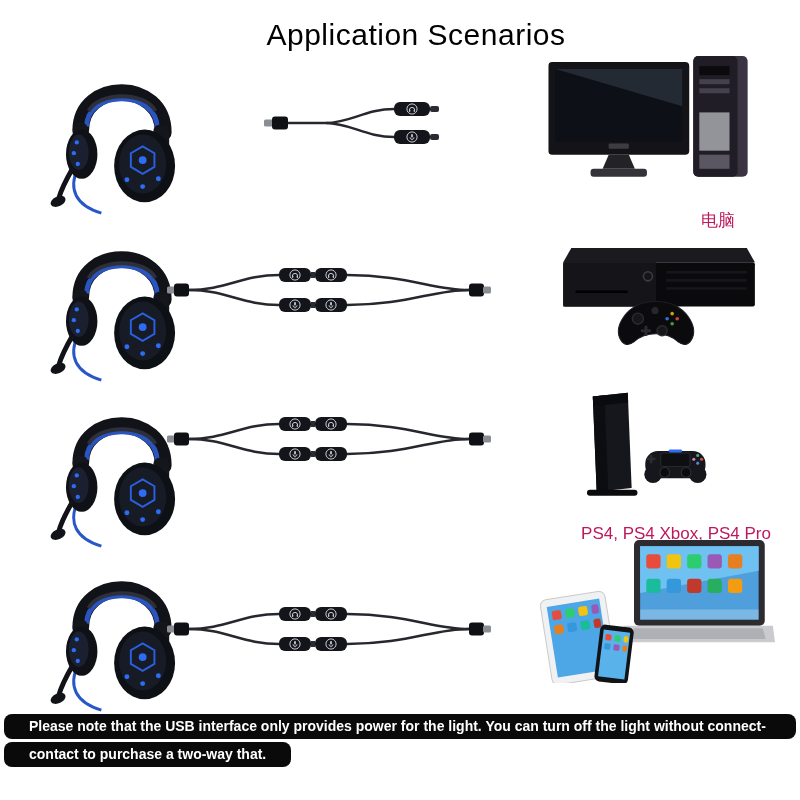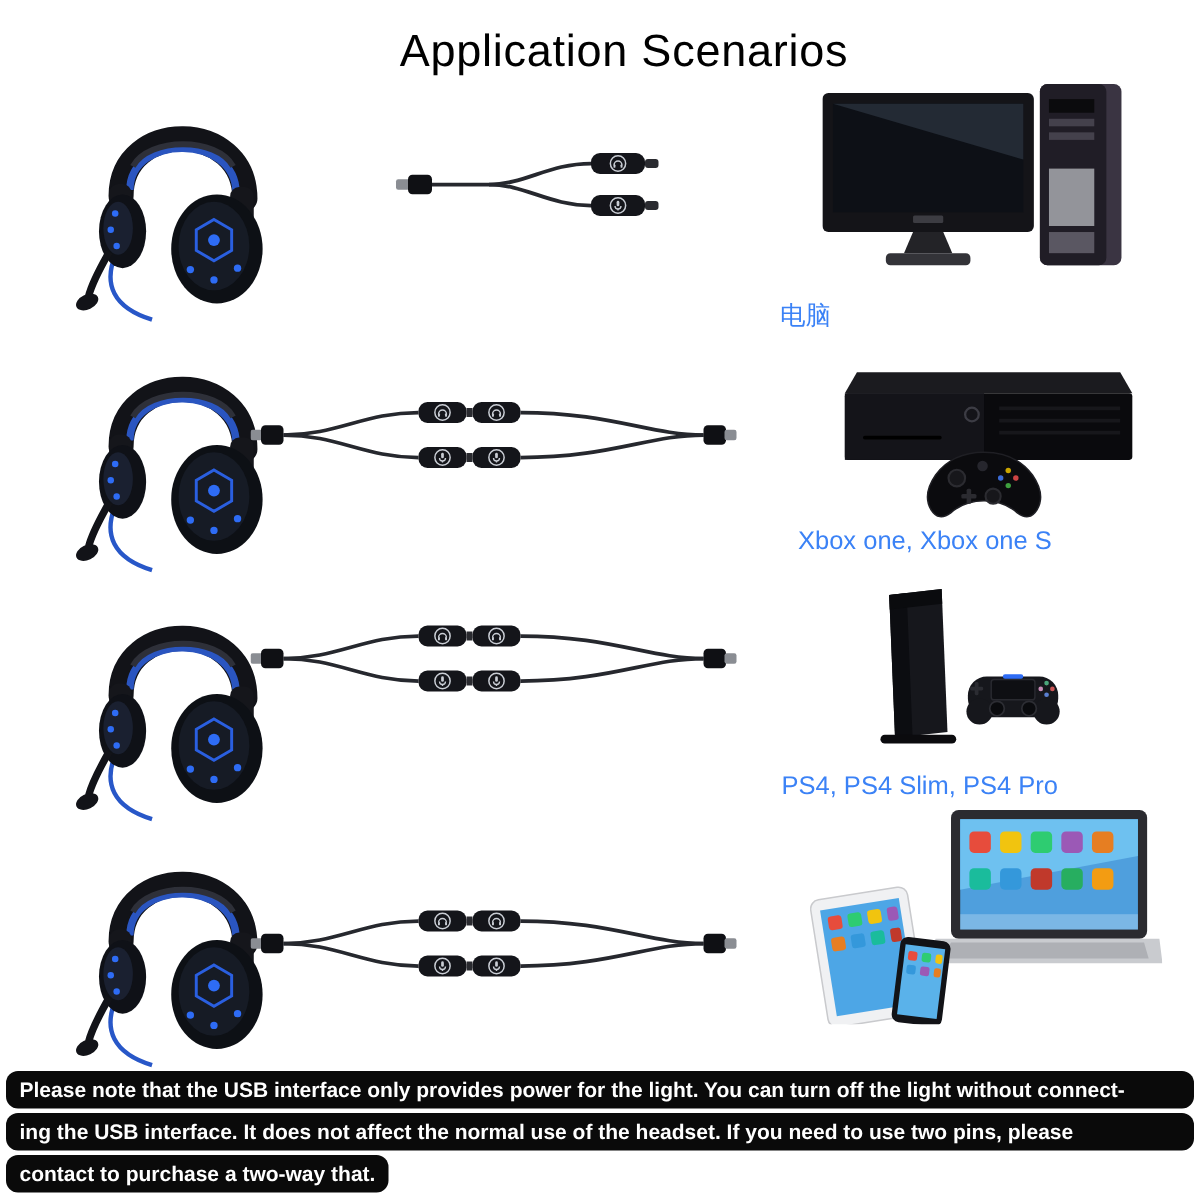--- a/index.html
+++ b/index.html
@@ -17,31 +17,31 @@
   .headset{left:48px;width:148px;height:172px;}
   .hs1{top:50px;} .hs2{top:217px;} .hs3{top:383px;} .hs4{top:547px;}
   .cable1{left:262px;top:99px;width:200px;height:48px;}
   .cable2{left:167px;width:344px;height:48px;}
   .cb2{top:266px;} .cb3{top:415px;} .cb4{top:605px;}
   .pc{left:548px;top:54px;width:212px;height:146px;}
   .xbox{left:546px;top:238px;width:214px;height:116px;}
   .ps4{left:552px;top:388px;width:204px;height:127px;}
   .devices{left:540px;top:540px;width:235px;height:143px;}
   .device-label{
-    position:absolute;text-align:left;font-size:17px;color:#3b82f6;
-    font-weight:400;white-space:nowrap;
+    position:absolute;text-align:right;font-size:17px;color:#be185d;
+    font-weight:400;white-space:nowrap;margin-top:10px;
   }
   .lbl1{left:520px;top:199px;width:215px;}
   .lbl2{left:532px;top:351px;width:250px;}
   .lbl3{left:521px;top:514px;width:250px;}
   .lbl4{left:537px;top:679px;width:250px;}
   .footer{position:absolute;left:4px;top:714px;width:792px;}
   .notice-line{
     background:#0a0a0a;color:#ffffff;font-size:14px;font-weight:700;
-    line-height:1.35;border-radius:8px;padding:3px 9px;margin-bottom:3px;
+    line-height:1.35;border-radius:8px;padding:3px 25px;margin-bottom:3px;
     white-space:nowrap;overflow:hidden;
   }
   .notice-line.short{display:inline-block;}
 </style>
 </head>
 <body>
 
 <div id="canvas">
 
   <svg class="defs" aria-hidden="true">
@@ -233,42 +233,40 @@
 
   <svg class="abs headset hs2" viewBox="0 0 150 175">
       <use href="#sym-headset"></use>
     </svg>
   <svg class="abs cable2 cb2" viewBox="0 0 344 48">
       <use href="#sym-cable2"></use>
     </svg>
   <svg class="abs xbox" viewBox="0 0 210 115">
       <use href="#sym-xbox"></use>
     </svg>
-  <div class="device-label lbl2">Xbox one, Xbox one S</div>
 
   <svg class="abs headset hs3" viewBox="0 0 150 175">
       <use href="#sym-headset"></use>
     </svg>
   <svg class="abs cable2 cb3" viewBox="0 0 344 48">
       <use href="#sym-cable2"></use>
     </svg>
   <svg class="abs ps4" viewBox="0 0 210 125">
       <use href="#sym-ps4"></use>
     </svg>
-  <div class="device-label lbl3">PS4, PS4 Slim, PS4 Pro</div>
+  <div class="device-label lbl3">PS4, PS4 Xbox, PS4 Pro</div>
 
   <svg class="abs headset hs4" viewBox="0 0 150 175">
       <use href="#sym-headset"></use>
     </svg>
   <svg class="abs cable2 cb4" viewBox="0 0 344 48">
       <use href="#sym-cable2"></use>
     </svg>
   <svg class="abs devices" viewBox="0 0 230 140">
       <use href="#sym-devices"></use>
     </svg>
 
   <div class="footer">
     <div class="notice-line">Please note that the USB interface only provides power for the light. You can turn off the light without connect-</div>
-    <div class="notice-line">ing the USB interface. It does not affect the normal use of the headset. If you need to use two pins, please</div>
     <div class="notice-line short">contact to purchase a two-way that.</div>
   </div>
 
 </div>
 
 </body></html>

